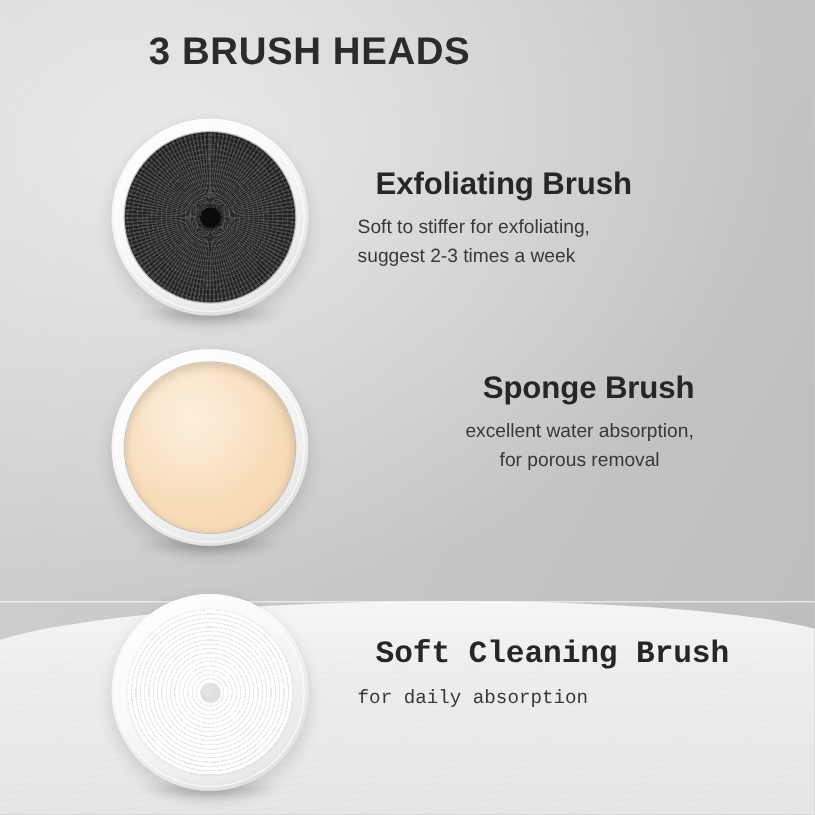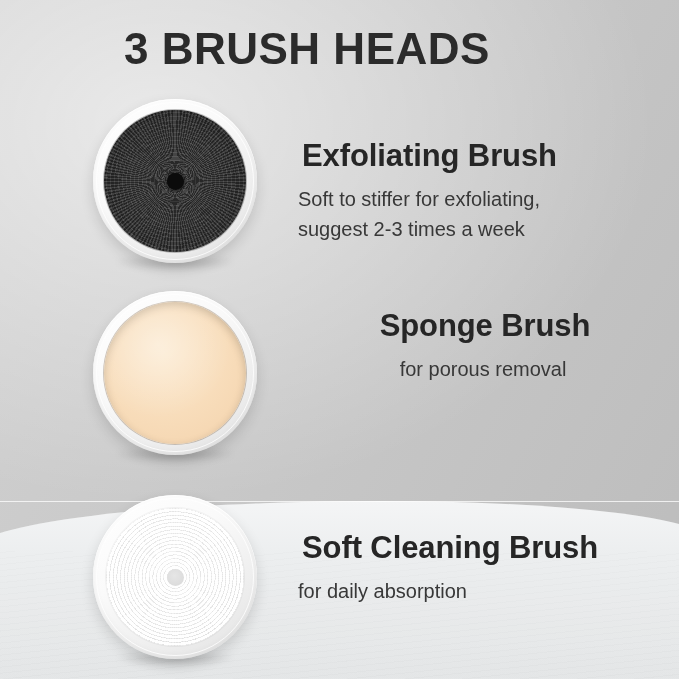--- a/index.html
+++ b/index.html
@@ -56,21 +56,21 @@
         rgba(255,255,255,0.022) 6px
       );
     pointer-events: none;
   }
 
   
   .title {
     position: absolute;
     left: 124px;
     top: 24px;
-    font-size: 44px;
+    font-size: 32px;
     font-weight: bold;
     letter-spacing: 0.5px;
     color: #2b2b2b;
     line-height: 1.15;
     white-space: nowrap;
   }
 
   
   .row {
     position: absolute;
@@ -248,33 +248,33 @@
   }
 
   
   .textblock {
     position: absolute;
     left: 298px;
     width: 370px;
   }
   .tb-1 { top: 42px; }
   .tb-2 { top: 20px; text-align: center; }
-  .tb-3 { top: 38px; }
+  .tb-3 { top: 38px; font-family: Liberation Mono, monospace; }
 
   .head {
-    font-size: 31px;
+    font-size: 26px;
     font-weight: bold;
     color: #262626;
     line-height: 1.18;
-    margin: 0 0 9px 4px;
+    margin: 0 0 9px 15px;
     white-space: nowrap;
     letter-spacing: -0.1px;
   }
   .desc {
-    font-size: 20px;
+    font-size: 16px;
     color: #383838;
     line-height: 1.52;
     margin: 0;
     font-weight: normal;
   }
   .desc-line { display: block; white-space: nowrap; }
 </style>
 </head>
 <body>
 
@@ -310,20 +310,21 @@
   <div class="row row-2">
     <div class="brush">
       <div class="shadow"></div>
       <div class="housing">
         <div class="pad-sponge"></div>
       </div>
     </div>
     <div class="textblock tb-2">
       <p class="head">Sponge Brush</p>
       <p class="desc">
+        <span class="desc-line">excellent water absorption,</span>
         <span class="desc-line">for porous removal</span>
       </p>
     </div>
   </div>
 
   <div class="row row-3">
     <div class="brush">
       <div class="shadow"></div>
       <div class="housing">
         <div class="pad-soft">

